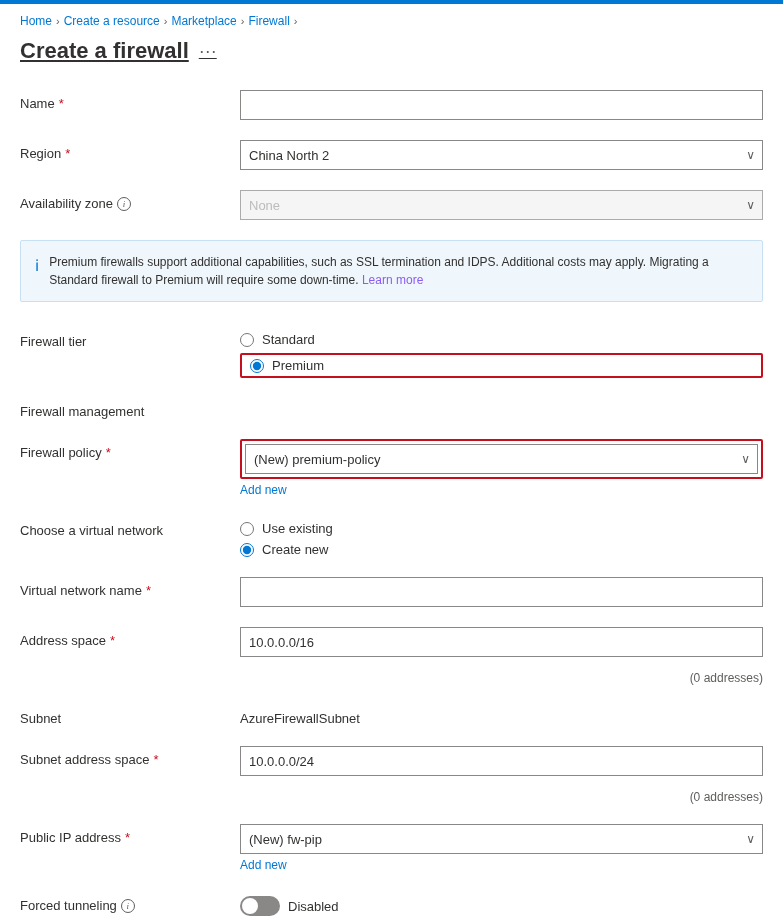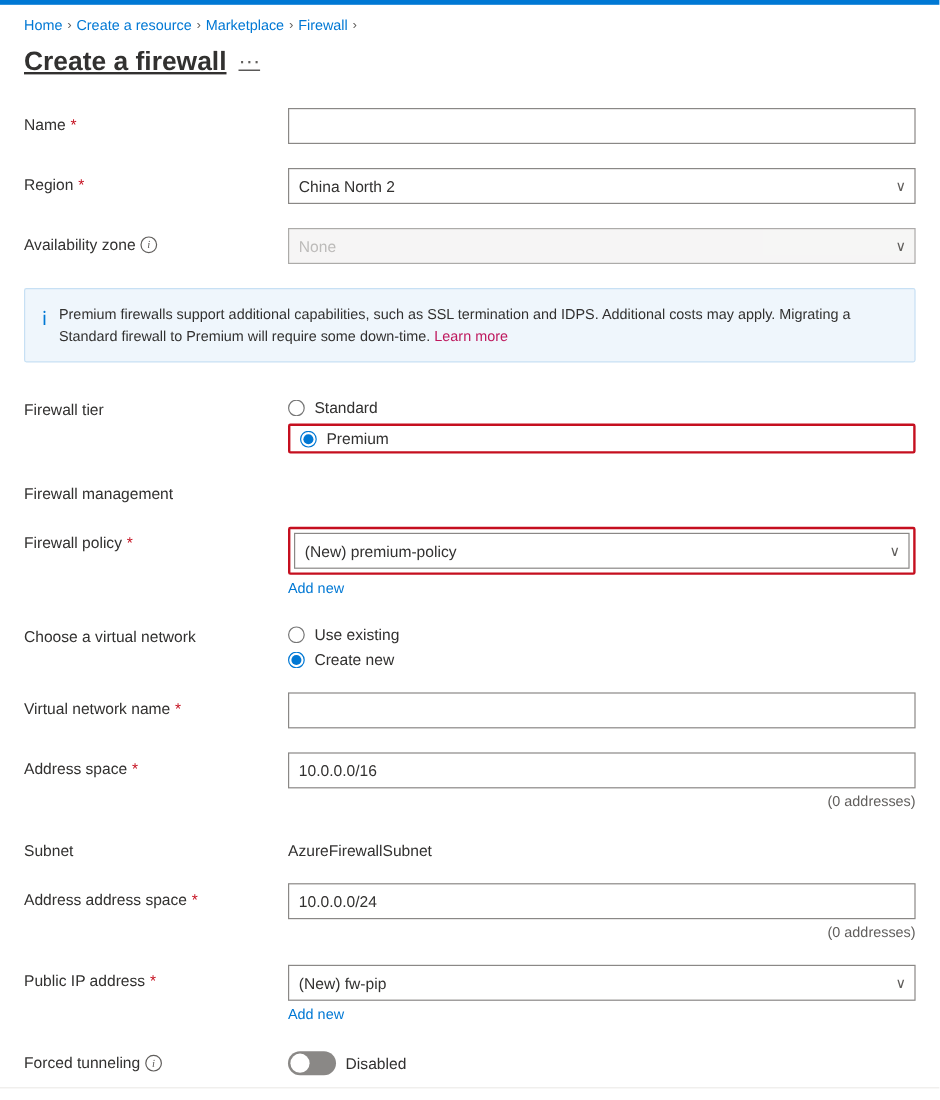--- a/index.html
+++ b/index.html
@@ -26,35 +26,35 @@
     .text-input { width: 100%; height: 30px; border: 1px solid #8a8886; padding: 0 8px; font-size: 13px; color: #323130; outline: none; }
     .select-wrapper { position: relative; width: 100%; }
     .select-wrapper select { width: 100%; height: 30px; border: 1px solid #8a8886; padding: 0 8px; font-size: 13px; color: #323130; background: #fff; appearance: none; outline: none; cursor: pointer; }
     .select-arrow { position: absolute; right: 8px; top: 50%; transform: translateY(-50%); pointer-events: none; color: #605e5c; font-size: 12px; }
 
     .select-wrapper.disabled select { background: #f3f2f1; color: #a19f9d; }
 
     .info-banner { background: #eff6fc; border: 1px solid #c7e0f4; padding: 12px 14px; margin: 10px 0 16px; display: flex; gap: 10px; border-radius: 2px; }
     .info-banner-icon { color: #0078d4; font-size: 16px; flex-shrink: 0; margin-top: 1px; }
     .info-banner-text { font-size: 12px; color: #323130; line-height: 1.5; }
-    .info-banner-text a { color: #be185d; text-decoration: none; }
+    .info-banner-text a { color: #8b5cf6; text-decoration: none; }
 
     .radio-group { display: flex; flex-direction: column; gap: 6px; padding-top: 4px; }
     .radio-option { display: flex; align-items: center; gap: 8px; cursor: pointer; }
     .radio-option input[type="radio"] { accent-color: #0078d4; width: 14px; height: 14px; cursor: pointer; }
     .radio-option label { font-size: 13px; color: #323130; cursor: pointer; }
 
     .radio-option-disabled label { color: #a19f9d; }
     .radio-option-disabled input { opacity: 0.5; }
 
     .add-new-link { color: #0078d4; font-size: 12px; text-decoration: none; cursor: pointer; display: inline-block; margin-top: 4px; }
 
     .static-text { padding-top: 6px; font-size: 13px; color: #323130; }
 
-    .address-note { font-size: 12px; color: #605e5c; text-align: right; margin-top: 4px; }
+    .address-note { font-size: 12px; color: #605e5c; text-align: right; margin-top: 14px; }
 
     .toggle-wrapper { display: flex; align-items: center; gap: 8px; padding-top: 4px; }
     .toggle { position: relative; width: 40px; height: 20px; }
     .toggle input { opacity: 0; width: 0; height: 0; }
     .toggle-slider { position: absolute; top: 0; left: 0; right: 0; bottom: 0; background: #8a8886; border-radius: 10px; cursor: pointer; }
     .toggle-slider:before { content: ''; position: absolute; width: 16px; height: 16px; left: 2px; top: 2px; background: #fff; border-radius: 50%; transition: 0.2s; }
     .toggle input:checked + .toggle-slider { background: #0078d4; }
     .toggle input:checked + .toggle-slider:before { transform: translateX(20px); }
     .toggle-label { font-size: 13px; color: #323130; }
 
@@ -226,21 +226,21 @@
     <div class="form-label">
       <span>Subnet</span>
     </div>
     <div class="form-control">
       <div class="static-text">AzureFirewallSubnet</div>
     </div>
   </div>
 
   <div class="form-row">
     <div class="form-label">
-      <span>Address address space</span>
+      <span>Subnet address space</span>
       <span class="required-star">*</span>
     </div>
     <div class="form-control">
       <input type="text" class="text-input" value="10.0.0.0/24" style="">
       <div class="address-note">(0 addresses)</div>
     </div>
   </div>
 
   <div class="form-row">
     <div class="form-label">

